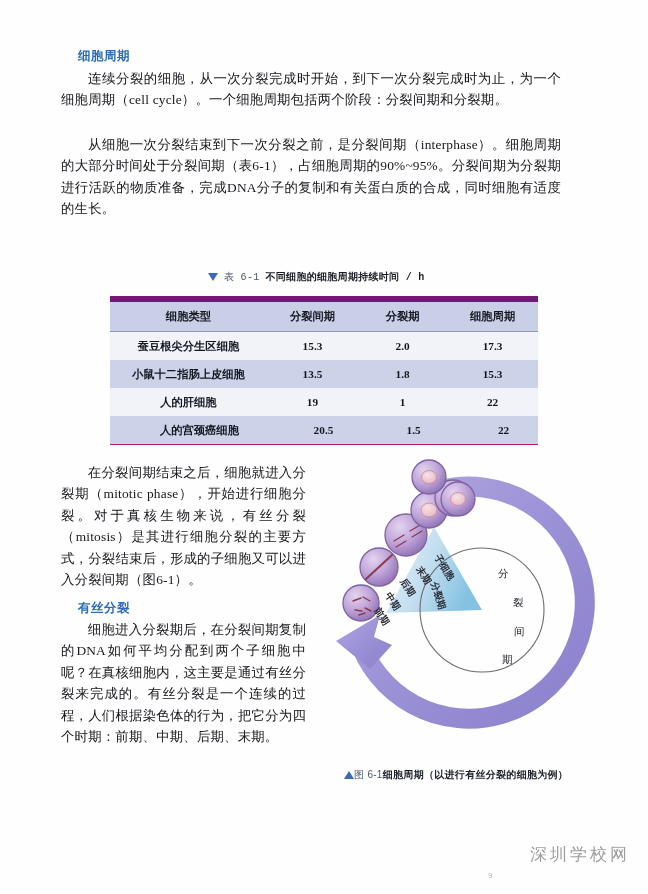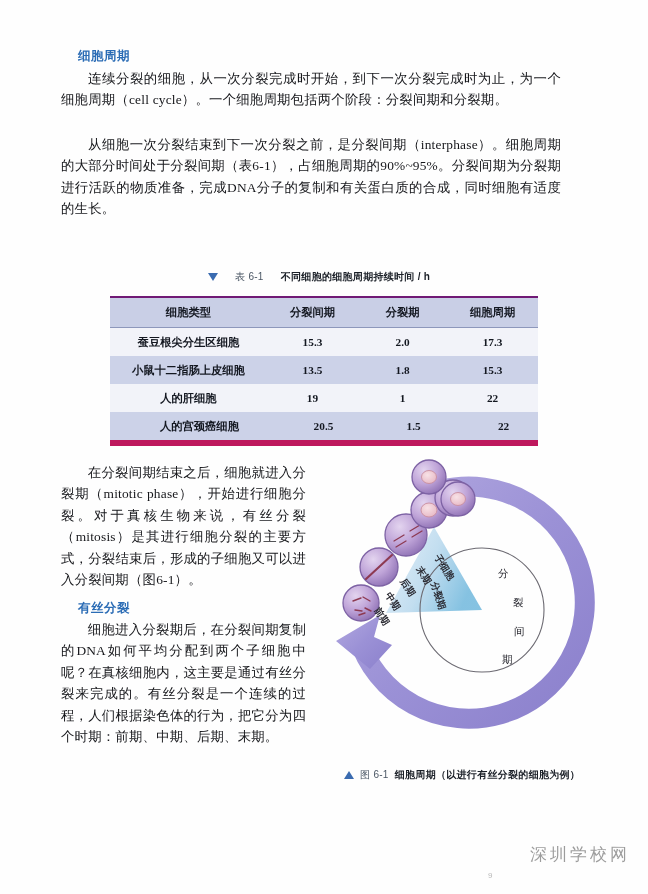--- a/index.html
+++ b/index.html
@@ -37,26 +37,26 @@
     text-align: justify;
     text-justify: inter-character;
     color: #15161a;
     letter-spacing: 0.2px;
   }
   .para .ind { display: inline-block; width: 2em; }
 
   
   .tbl-caption {
     position: absolute;
-    font-family: Liberation Sans, sans-serif;
+    font-family: Liberation Mono, monospace;
     font-size: 10px;
     color: #232a33;
     display: flex;
     align-items: center;
-    gap: 17px;
+    gap: 6px;
     letter-spacing: .3px;
     text-align: center;
   }
   .tri-down {
     width: 0; height: 0;
     border-left: 5px solid transparent;
     border-right: 5px solid transparent;
     border-top: 8px solid #3a6bb0;
     display: inline-block;
   }
@@ -82,43 +82,43 @@
     padding: 4px 2px;
     border: none;
     color: #131720;
     font-weight: bold;
   }
   table.cycle-table thead th {
     background: #c9cfe6;
     font-weight: bold;
     height: 21px;
     border-bottom: 1px solid #8d97bb;
-    border-top: 2px solid #701a75;
+    border-top: 6px solid #701a75;
   }
   table.cycle-table tbody tr.odd td { background: #f2f3f9; }
   table.cycle-table tbody tr.even td { background: #ccd2e8; }
   table.cycle-table tbody tr td { height: 20px; }
-  table.cycle-table tbody tr:last-child td { border-bottom: 6px solid #be185d; padding-left: 24px; }
+  table.cycle-table tbody tr:last-child td { border-bottom: 1px solid #be185d; padding-left: 24px; }
 
   
   .figure {
     position: absolute;
     left: 330px;
     top: 455px;
     width: 290px;
     height: 305px;
   }
   .figure svg { display: block; }
   .fig-caption {
     position: absolute;
     font-family: "Liberation Sans", "DejaVu Sans", sans-serif;
     font-size: 10px;
     display: flex;
     align-items: center;
-    gap: 6px;
+    gap: 0;
     letter-spacing: .3px;
   }
   .fig-caption .lbl { color: #4a5664; }
   .fig-caption .txt { color: #1a1f27; font-weight: bold; }
 
   
   .watermark {
     position: absolute;
     right: 18px;
     bottom: 28px;

